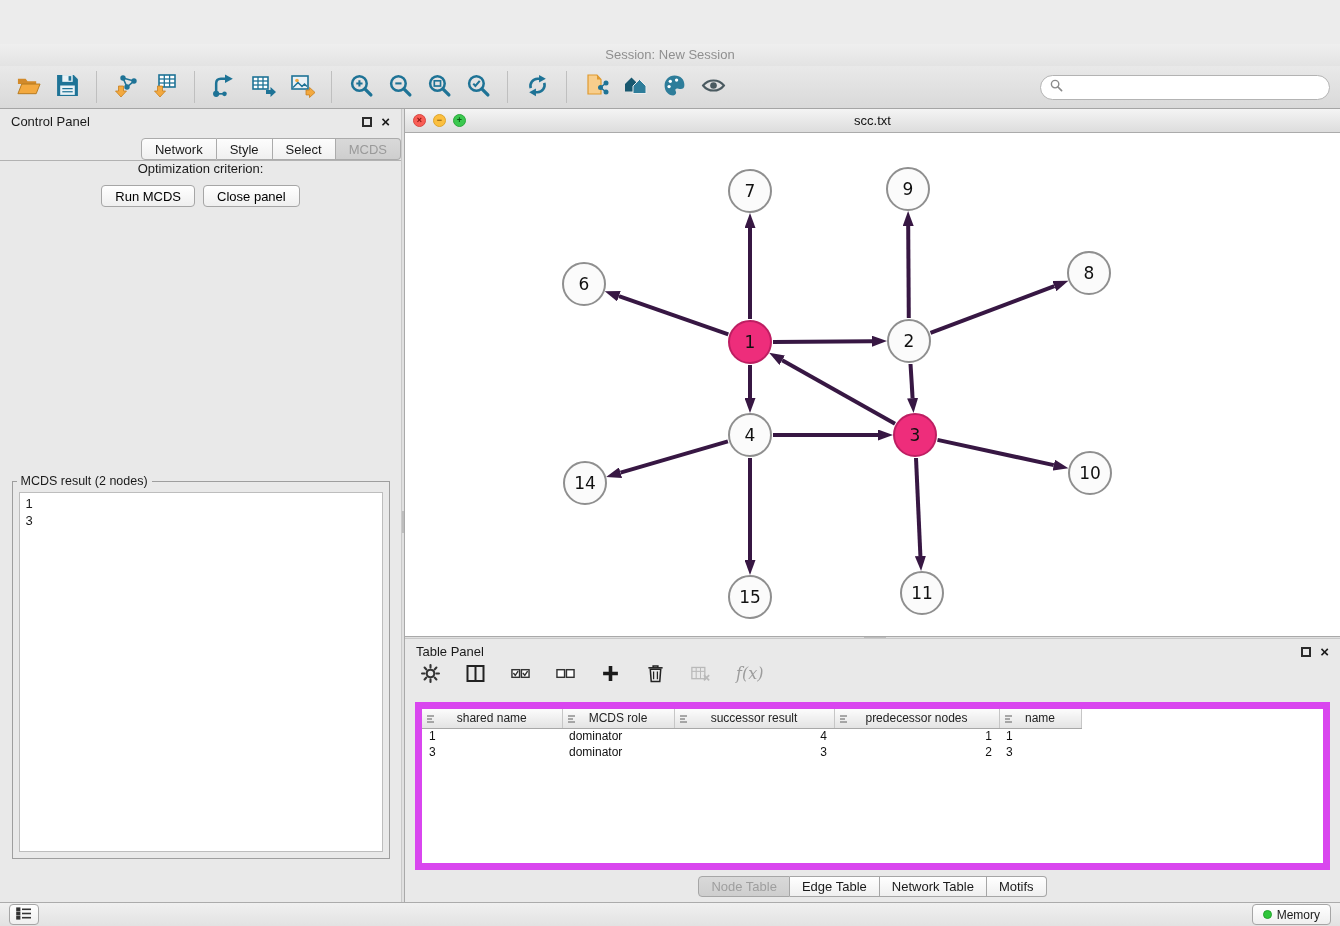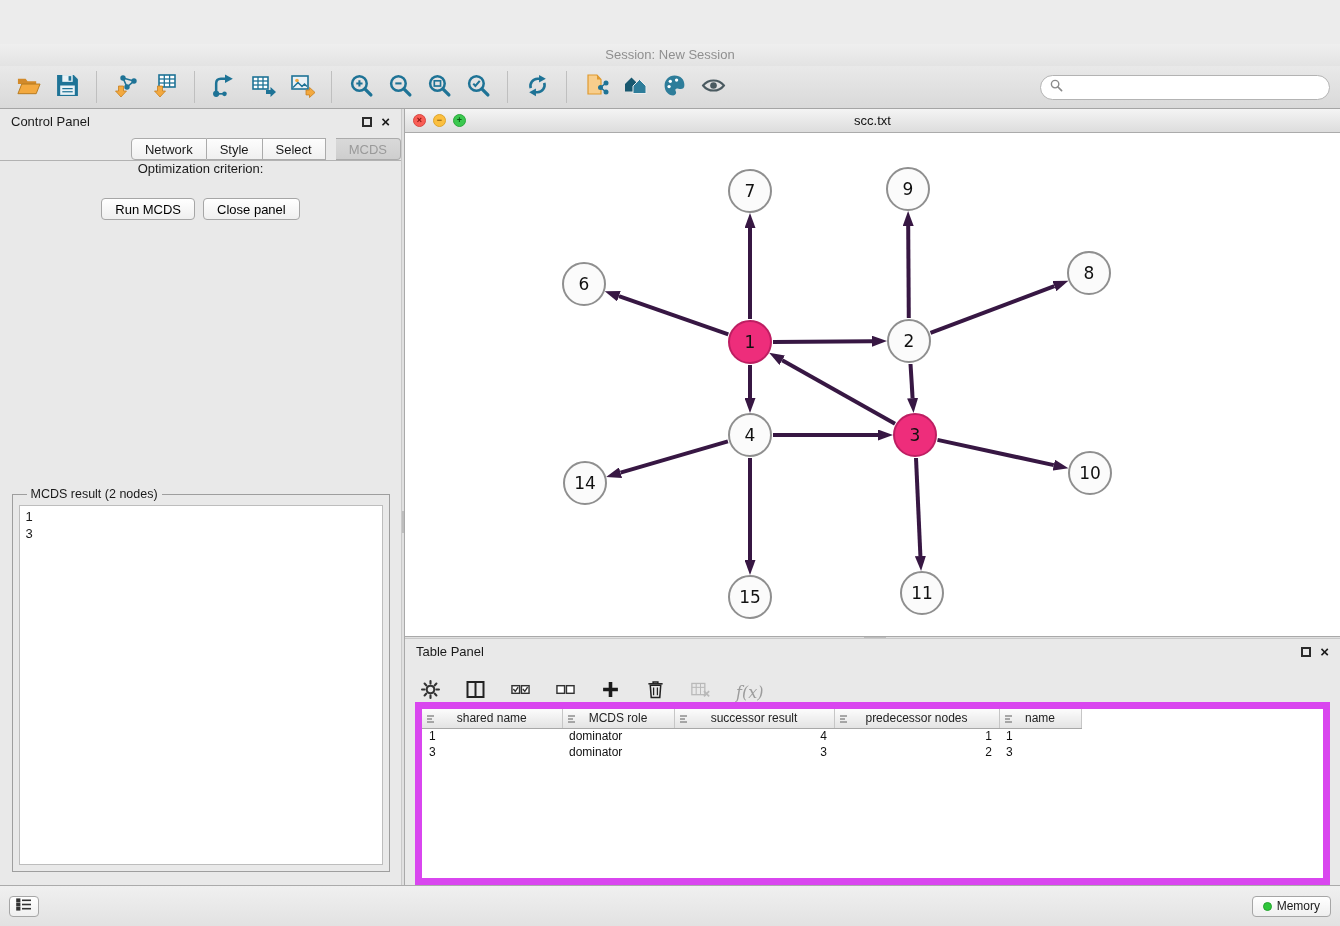--- a/index.html
+++ b/index.html
@@ -25,32 +25,32 @@
   .control-panel{width:401px;background:#E9E9E9;display:flex;flex-direction:column;flex:0 0 auto;}
   .panel-header{height:25px;display:flex;align-items:center;padding:0 11px;font-size:13px;color:#1a1a1a;flex:0 0 auto;}
   .panel-header .spacer{flex:1;}
   .float-icon{width:10px;height:10px;border:2px solid #2b2b2b;display:inline-block;margin-left:10px;cursor:pointer;}
   .close-x{font-size:15px;font-weight:bold;line-height:1;margin-left:9px;color:#1b1b1b;cursor:pointer;}
   .cp-tabs{display:flex;justify-content:flex-end;padding-top:4px;position:relative;height:27px;flex:0 0 auto;}
   .cp-tabs::after{content:"";position:absolute;left:0;right:0;bottom:0;height:1px;background:#B2B2B2;}
   .cp-tab{height:22px;line-height:21px;padding:0 13px;background:linear-gradient(#FDFDFD,#F0F0F0);border:1px solid #ABABAB;border-left:none;font-size:13px;cursor:pointer;z-index:1;}
   .cp-tab:first-child{border-left:1px solid #ABABAB;border-radius:4px 0 0 4px;}
   .cp-tab:last-child{border-radius:0 4px 4px 0;}
-  .cp-tab.active{background:linear-gradient(#D9D9D9,#CECECE);color:#9A9A9A;margin-left:10px;}
+  .cp-tab.active{background:linear-gradient(#D9D9D9,#CECECE);color:#9A9A9A;}
   .cp-content{flex:1;display:flex;flex-direction:column;align-items:center;min-height:0;}
   .opt-label{margin-bottom:9px;}
   .cp-select{width:310px;height:23px;background:linear-gradient(#FFFFFF,#F1F1F1);border:1px solid #A8A8A8;border-radius:4px;display:flex;align-items:center;padding:0 5px 0 10px;cursor:pointer;flex:0 0 auto;}
   .cp-select .sel-text{flex:1;font-size:13px;}
   .spinner{display:flex;flex-direction:column;align-items:center;gap:2px;padding:0 2px;}
   .spin-up{width:0;height:0;border-left:4px solid transparent;border-right:4px solid transparent;border-bottom:5px solid #4a4a4a;}
   .spin-down{width:0;height:0;border-left:4px solid transparent;border-right:4px solid transparent;border-top:5px solid #4a4a4a;}
-  .cp-buttons{display:flex;gap:8px;margin-top:13px;flex:0 0 auto;}
+  .cp-buttons{display:flex;gap:8px;margin-top:0;flex:0 0 auto;}
   .btn{height:22px;padding:0 13px;background:linear-gradient(#FFFFFF,#EFEFEF);border:1px solid #A6A6A6;border-radius:4px;font-size:13px;font-family:"Liberation Sans",sans-serif;cursor:pointer;}
   .result-group{position:relative;width:378px;margin-top:274px;height:378px;border:1px solid #9E9E9E;flex:0 0 auto;}
-  .result-label{position:absolute;top:-8px;left:14px;background:#E9E9E9;padding:0 4px;font-size:12.5px;}
+  .result-label{position:absolute;top:-8px;left:4px;background:#E9E9E9;padding:0 4px;font-size:12.5px;}
   .result-text{position:absolute;left:6px;right:6px;top:10px;bottom:6px;background:#fff;border:1px solid #BDBDBD;padding:2px 6px;white-space:pre-line;font-size:13px;line-height:17px;overflow:auto;}
 
   
   .vsplit{width:4px;background:#E0E0E0;border-left:1px solid #C9C9C9;border-right:1px solid #A9A9A9;position:relative;cursor:col-resize;flex:0 0 auto;}
   .vsplit::after{content:"";position:absolute;top:402px;left:0;width:2px;height:22px;background:#BDBDBD;}
   .hsplit{height:3px;background:#E0E0E0;border-top:1px solid #A9A9A9;border-bottom:1px solid #C9C9C9;position:relative;cursor:row-resize;flex:0 0 auto;}
   .hsplit::after{content:"";position:absolute;left:459px;top:0;width:22px;height:1px;background:#BDBDBD;}
 
   
   .right-col{flex:1;display:flex;flex-direction:column;min-width:0;}
@@ -60,40 +60,40 @@
   .light{width:13px;height:13px;border-radius:50%;display:flex;align-items:center;justify-content:center;font-size:9px;font-weight:bold;line-height:1;cursor:pointer;}
   .light.red{background:#F95E56;border:1px solid #D84742;color:#82100B;}
   .light.yellow{background:#FBBF3F;border:1px solid #DEA52B;color:#8A5D0A;}
   .light.green{background:#3BC84F;border:1px solid #2BA83C;color:#0D5A17;}
   .net-canvas{flex:1;background:#fff;min-height:0;}
   #graph-svg{width:100%;height:100%;display:block;}
   #graph-svg text{font-family:"DejaVu Sans",sans-serif;}
 
   
   .table-panel{flex:1;display:flex;flex-direction:column;background:#E9E9E9;min-height:0;}
-  .tbl-toolbar{height:38px;display:flex;align-items:flex-end;padding:0 16px;gap:26px;flex:0 0 auto;}
+  .tbl-toolbar{height:38px;display:flex;align-items:flex-start;padding:0 16px;gap:26px;flex:0 0 auto;}
   .tt-btn{display:flex;align-items:center;justify-content:center;cursor:pointer;}
   .tt-btn svg{width:19px;height:19px;}
   .fx-label{font-family:"DejaVu Serif",serif;font-style:italic;font-size:16px;color:#9C9C9C;}
   .tbl-wrap{flex:1;margin:0 10px;background:#fff;border:7px solid #d946ef;overflow:hidden;min-height:0;}
   table.data-table{border-collapse:collapse;table-layout:fixed;width:100%;}
   table.data-table th{height:19px;background:linear-gradient(#FCFCFC,#E3E3E3);border-right:1px solid #C6C6C6;border-bottom:1px solid #A8A8A8;font-weight:normal;font-size:12px;position:relative;text-align:center;color:#222;cursor:pointer;}
   table.data-table th.filler{background:#fff;border-right:none;border-bottom:none;cursor:default;}
   .sort-ic{position:absolute;left:4px;top:4px;}
   table.data-table td{height:16px;font-size:12px;color:#111;cursor:default;}
   td.al{text-align:left;padding-left:7px;}
   td.ar{text-align:right;padding-right:7px;}
   .tbl-tabs{height:32px;display:flex;align-items:center;justify-content:center;flex:0 0 auto;}
   .seg-btn{height:21px;line-height:20px;padding:0 12px;background:linear-gradient(#FFFFFF,#EFEFEF);border:1px solid #A6A6A6;border-left:none;font-size:13px;cursor:pointer;}
   .seg-btn:first-child{border-left:1px solid #A6A6A6;border-radius:4px 0 0 4px;}
   .seg-btn:last-child{border-radius:0 4px 4px 0;}
   .seg-btn.active{background:linear-gradient(#D9D9D9,#CECECE);color:#9E9E9E;}
 
   
-  .statusbar{height:41px;border-top:1px solid #ABABAB;background:linear-gradient(#F0F0F0,#E2E2E2);display:flex;align-items:center;padding:0 9px;flex:0 0 auto;}
+  .statusbar{height:24px;border-top:1px solid #ABABAB;background:linear-gradient(#F0F0F0,#E2E2E2);display:flex;align-items:center;padding:0 9px;flex:0 0 auto;}
   .sb-left-btn{width:30px;height:21px;border:1px solid #A6A6A6;border-radius:4px;background:linear-gradient(#FFFFFF,#EFEFEF);display:flex;align-items:center;justify-content:center;cursor:pointer;}
   .memory-btn{margin-left:auto;height:21px;border:1px solid #A6A6A6;border-radius:4px;background:linear-gradient(#FFFFFF,#EFEFEF);display:flex;align-items:center;gap:5px;padding:0 10px;font-size:12px;cursor:pointer;}
   .mem-dot{width:9px;height:9px;border-radius:50%;background:#2FC63A;border:1px solid #23A32D;}
 </style>
 </head>
 <body>
 
 <div class="window">
 
   <div class="titlebar">
@@ -469,20 +469,26 @@
                 <td class="al">dominator</td>
                 <td class="ar">3</td>
                 <td class="ar">2</td>
                 <td class="al">3</td>
                 <td></td>
               </tr>
             </tbody>
           </table>
         </div>
 
+        <div class="tbl-tabs">
+          <span class="seg-btn active">Node Table</span>
+          <span class="seg-btn">Edge Table</span>
+          <span class="seg-btn">Network Table</span>
+          <span class="seg-btn">Motifs</span>
+        </div>
       </div>
     </div>
   </div>
 
   <div class="statusbar">
     <span class="sb-left-btn">
       <span><svg viewBox="0 0 16 13" width="16" height="13">
         <g stroke="#333" stroke-width="1.6">
           <rect x="1" y="1.2" width="2.6" height="2.2" fill="#333"></rect>
               <line x1="6" y1="2.3" x2="15" y2="2.3"></line>

